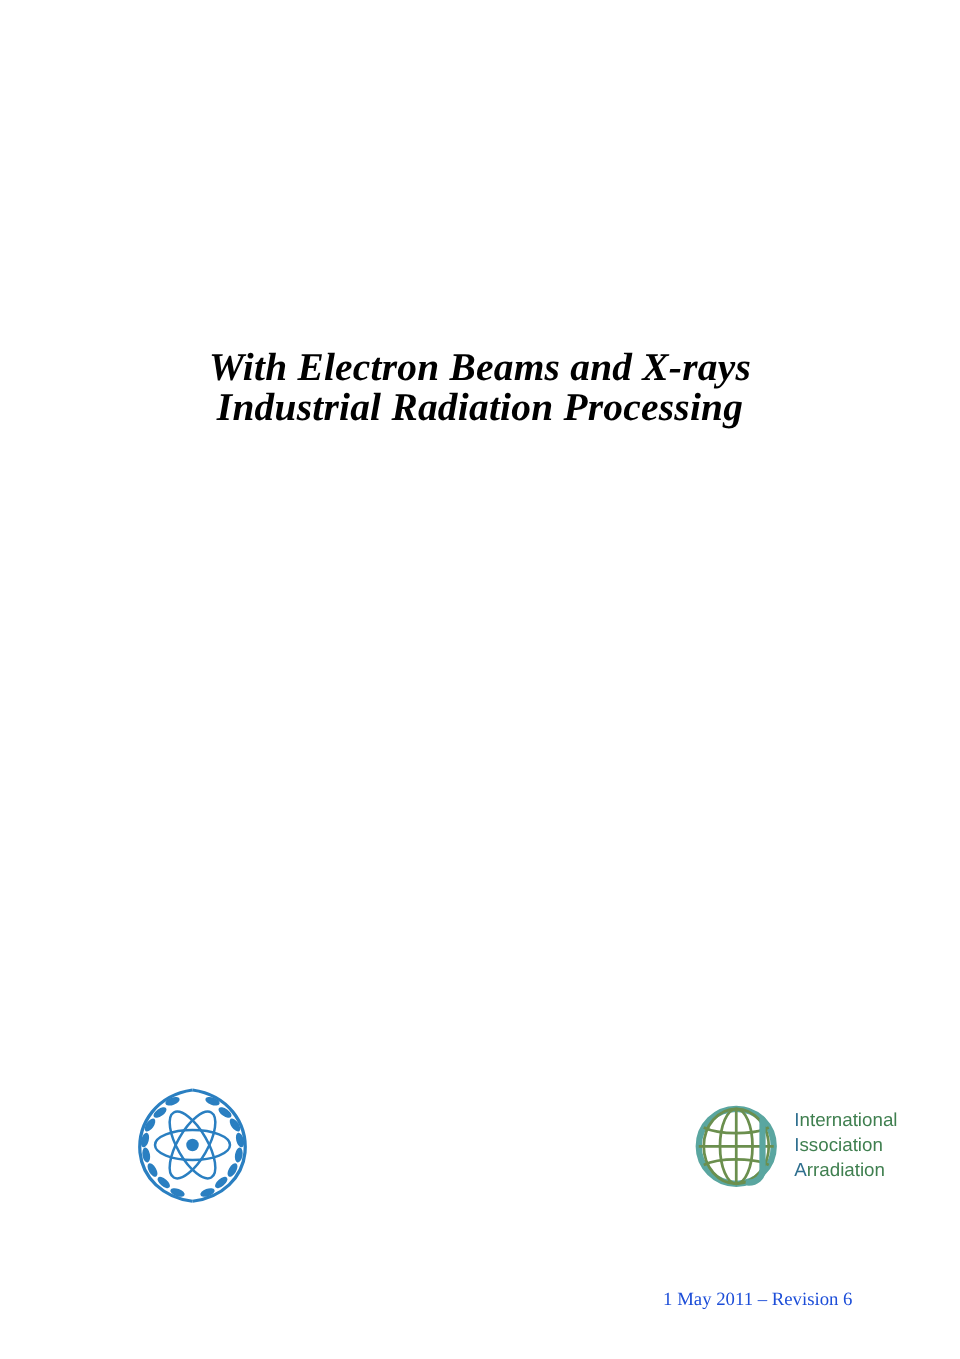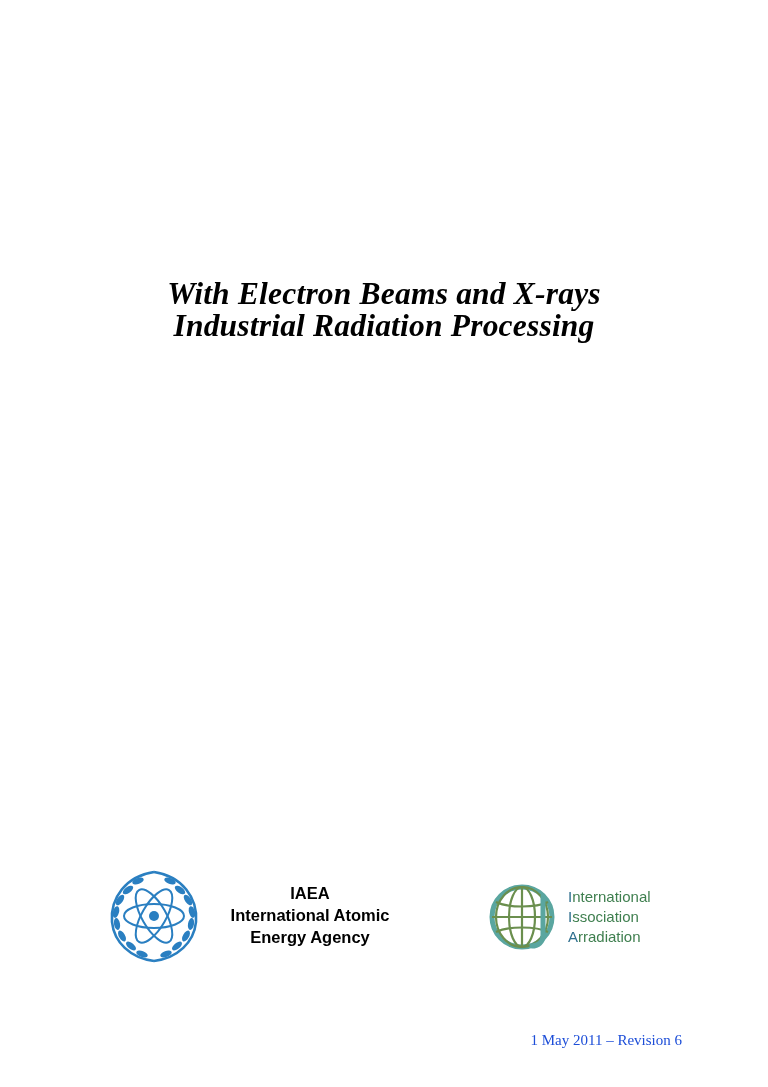--- a/index.html
+++ b/index.html
@@ -73,26 +73,27 @@
     font-weight: bold;
     font-size: 16.5px;
     line-height: 1.32;
     color: #000000;
     text-align: center;
     width: 200px;
   }
 
   .iia-group {
     position: absolute;
-    left: 488px;
+    left: 468px;
     top: 6px;
     width: 250px;
     height: 90px;
     display: flex;
     align-items: center;
+    justify-content: flex-end;
   }
   .iia-emblem {
     width: 74px;
     height: 74px;
     flex: 0 0 74px;
   }
   .iia-text {
     margin-left: 6px;
     font-family: "Liberation Sans", sans-serif;
     font-size: 15px;
@@ -160,25 +161,20 @@
             <ellipse cx="66" cy="15" rx="6" ry="3" transform="rotate(20 66 15)"></ellipse>
           </g>
           <g fill="none" stroke="#2a7fc1" stroke-width="2">
 
             <ellipse cx="50" cy="50" rx="30" ry="12"></ellipse>
             <ellipse cx="50" cy="50" rx="30" ry="12" transform="rotate(60 50 50)"></ellipse>
             <ellipse cx="50" cy="50" rx="30" ry="12" transform="rotate(120 50 50)"></ellipse>
           </g>
           <circle cx="50" cy="50" r="5" fill="#2a7fc1"></circle>
         </svg>
-      </span>
-      <span class="iaea-text">
-        <span>IAEA</span><br>
-        <span>International Atomic</span><br>
-        <span>Energy Agency</span>
       </span>
     </div>
 
     <div class="iia-group">
       <span class="iia-emblem">
         <svg viewBox="0 0 74 74" width="74" height="74" aria-hidden="true">
           <circle cx="34" cy="37" r="30" fill="none" stroke="#5aa6a0" stroke-width="5"></circle>
           <g fill="none" stroke="#6b8f4e" stroke-width="2.2">
             <ellipse cx="34" cy="37" rx="13" ry="30"></ellipse>
             <ellipse cx="34" cy="37" rx="26" ry="30"></ellipse>

